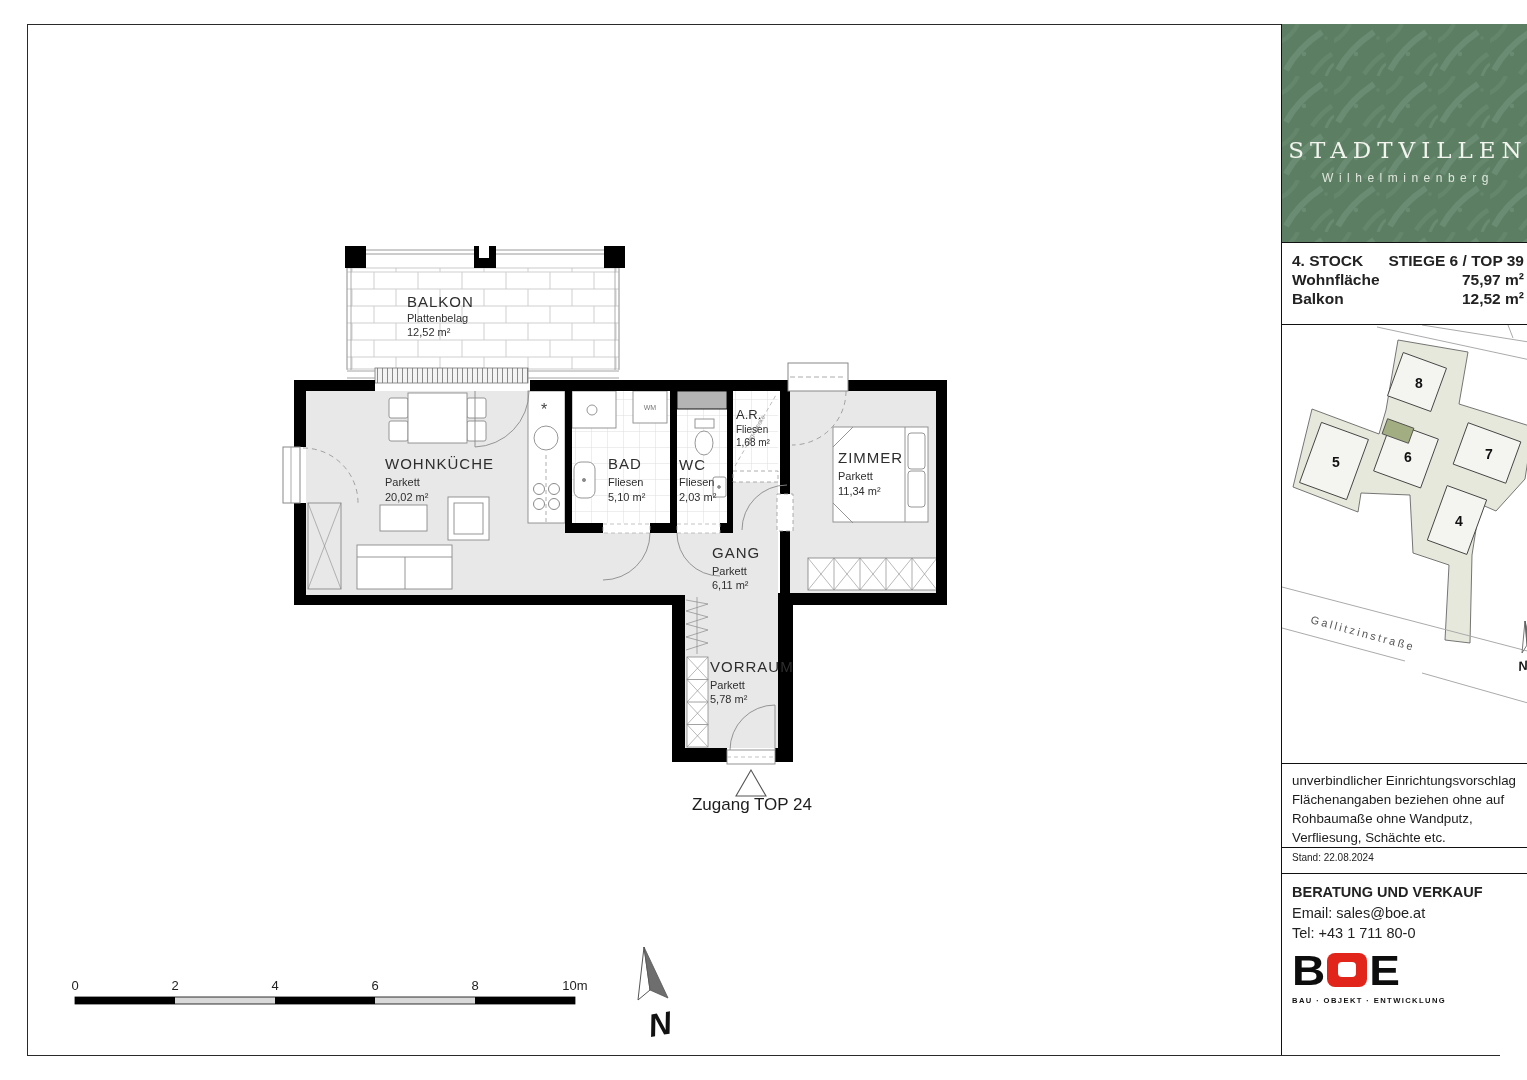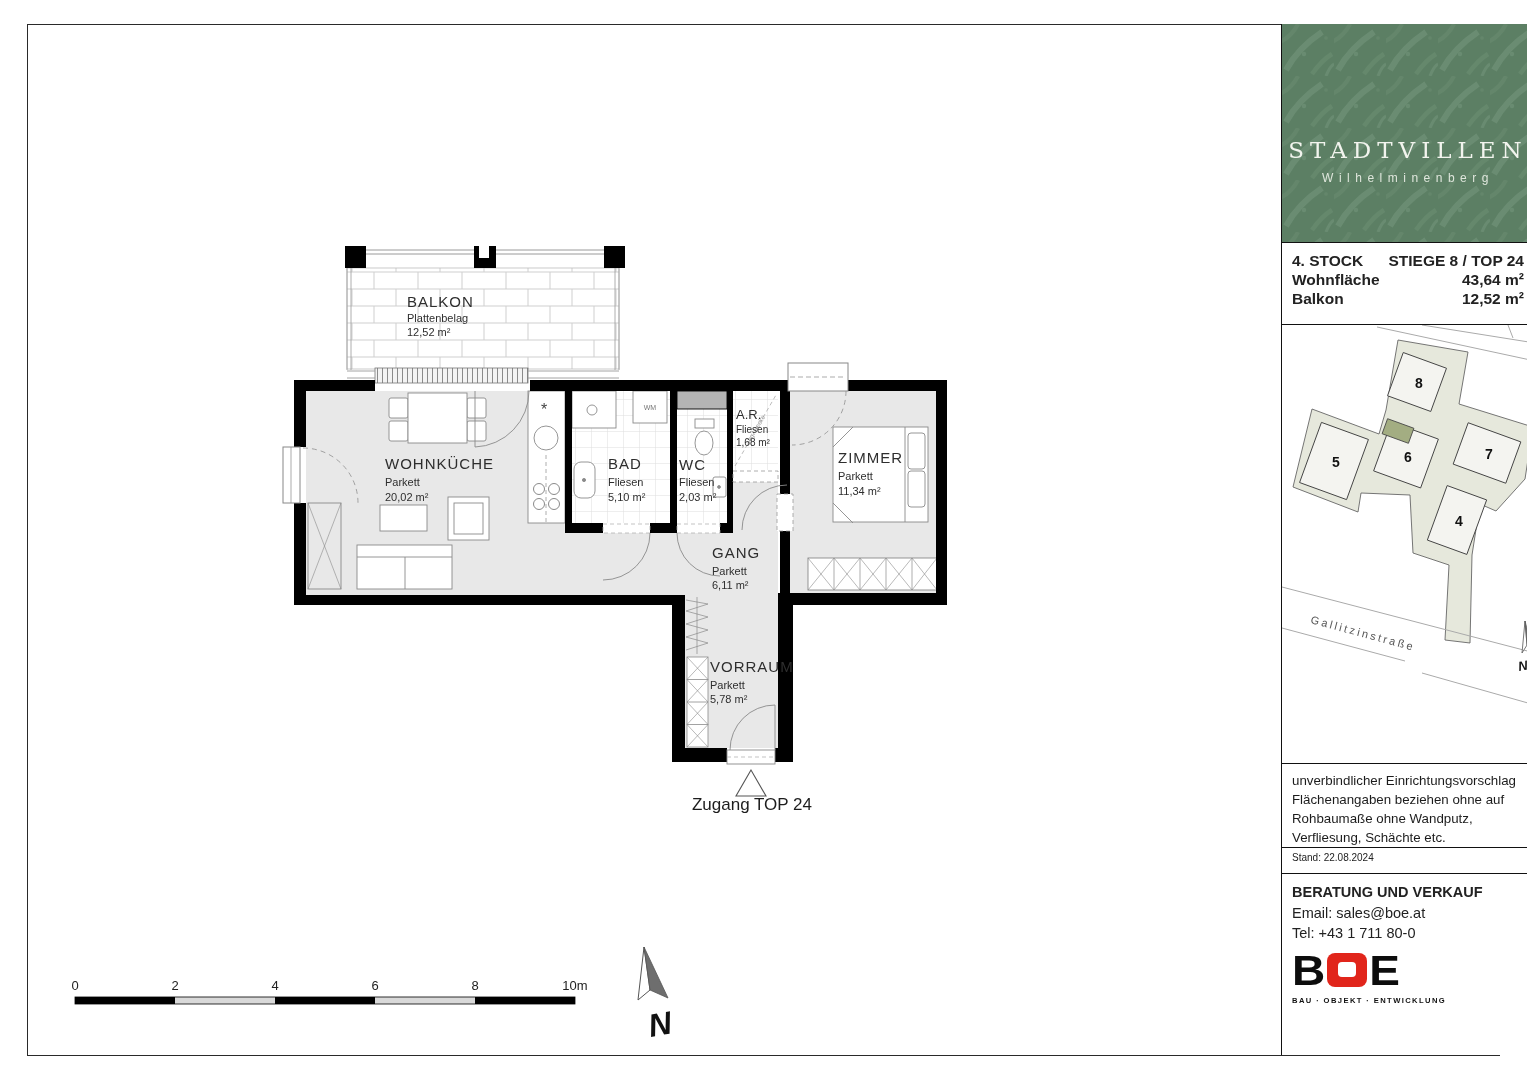--- a/index.html
+++ b/index.html
@@ -272,25 +272,25 @@
         <rect width="253" height="219" fill="url(#leafp)"></rect>
         <text x="126" y="134" text-anchor="middle" font-family="DejaVu Serif, serif" font-size="23" letter-spacing="6" fill="#f2f4ee">STADTVILLEN</text>
         <text x="126" y="158" text-anchor="middle" font-family="Liberation Sans, sans-serif" font-size="12" letter-spacing="5.5" fill="#dfe6dc">Wilhelminenberg</text>
       </svg>
     </div>
 
 
     <div class="sb-sec sb-unit">
       <div class="row">
         <span>4. STOCK</span>
-        <span>STIEGE 8 / TOP 24</span>
+        <span>STIEGE 6 / TOP 39</span>
       </div>
       <div class="row">
         <span>Wohnfläche</span>
-        <span>43,64 m²</span>
+        <span>75,97 m²</span>
       </div>
       <div class="row">
         <span>Balkon</span>
         <span>12,52 m²</span>
       </div>
     </div>
 
     <div class="sb-sec sb-map">
       <svg width="253" height="439" viewBox="0 0 253 439">
         <path d="M95,2 L253,36 M140,0 L253,18 M226,0 L231,13" stroke="#aaa" stroke-width="1" fill="none"></path>

